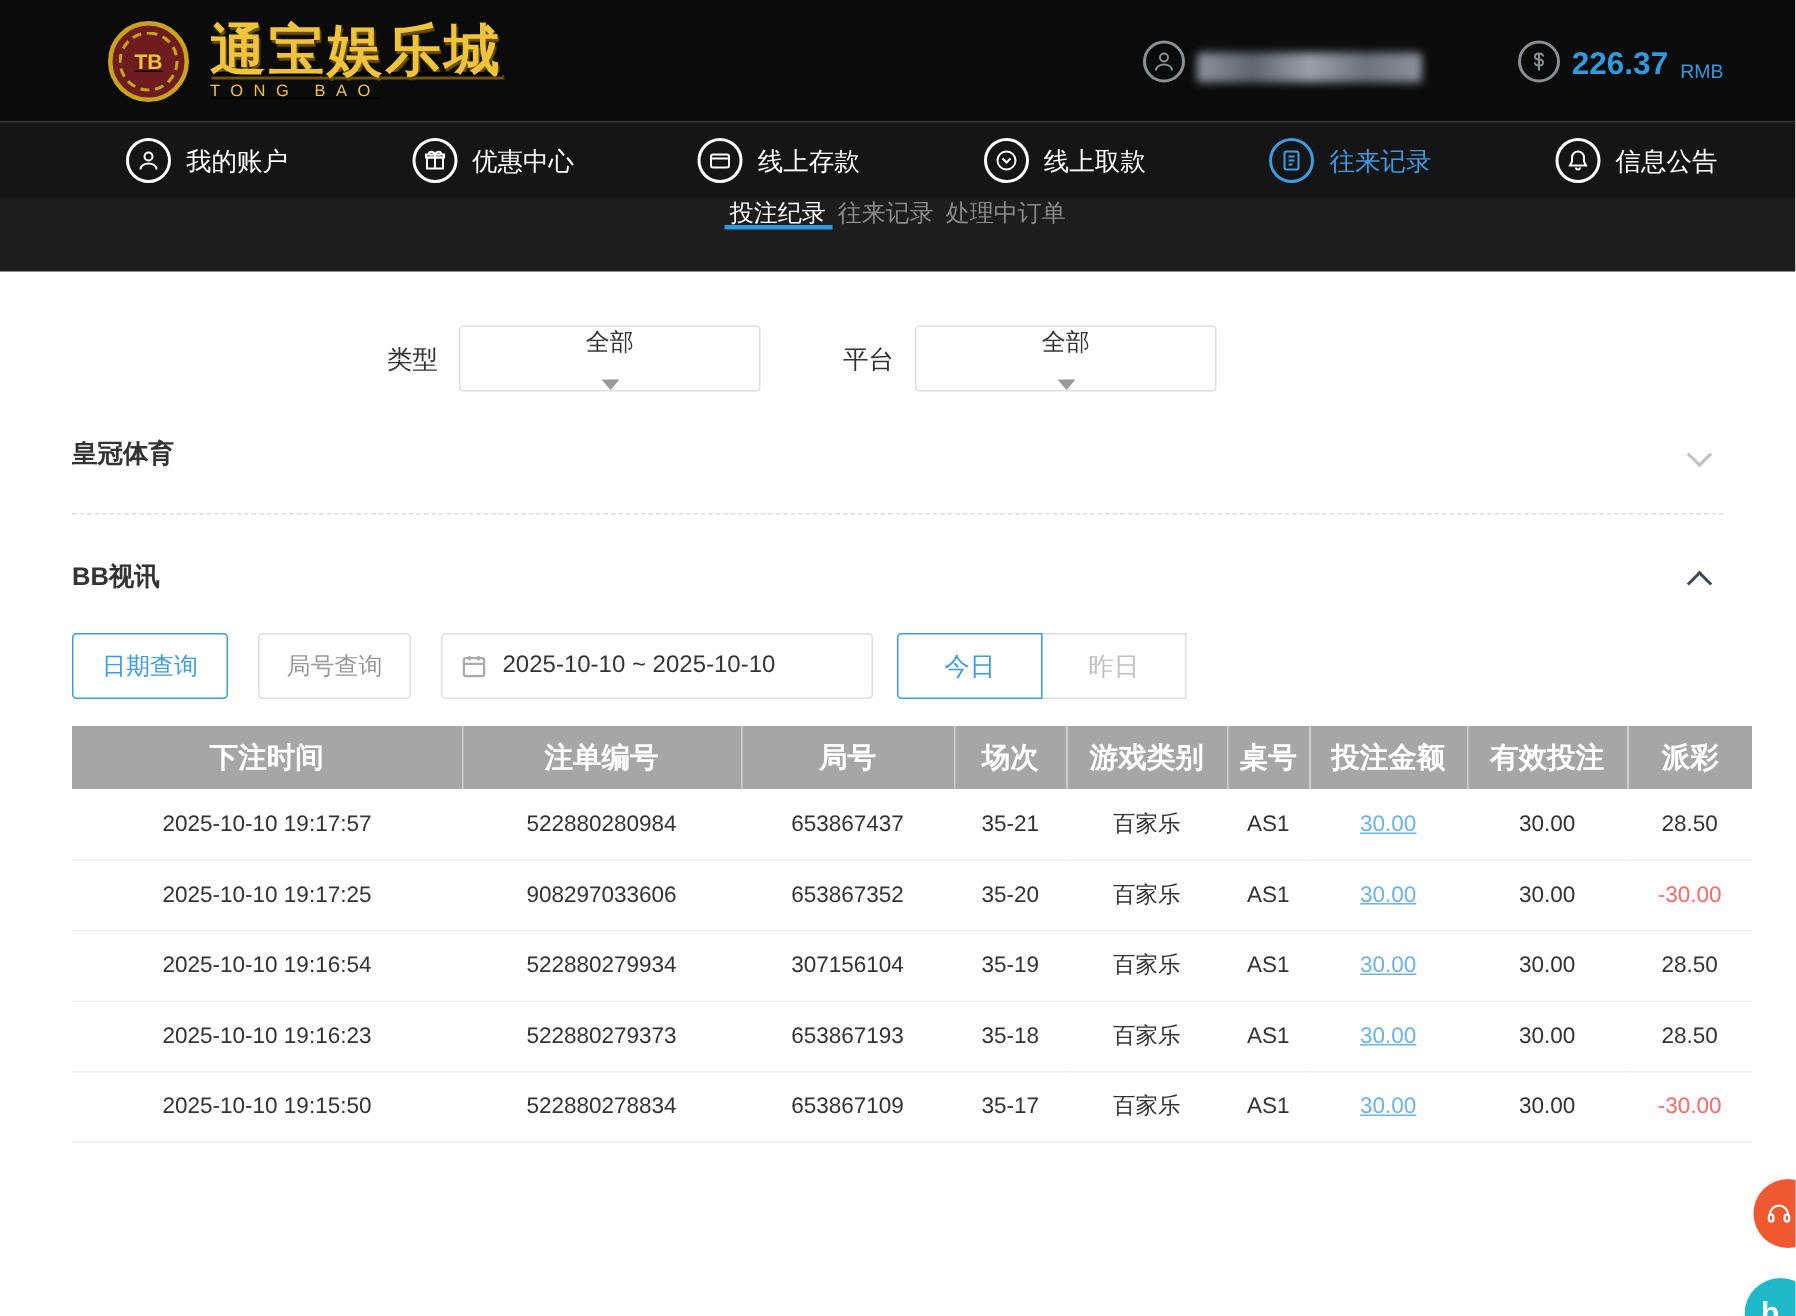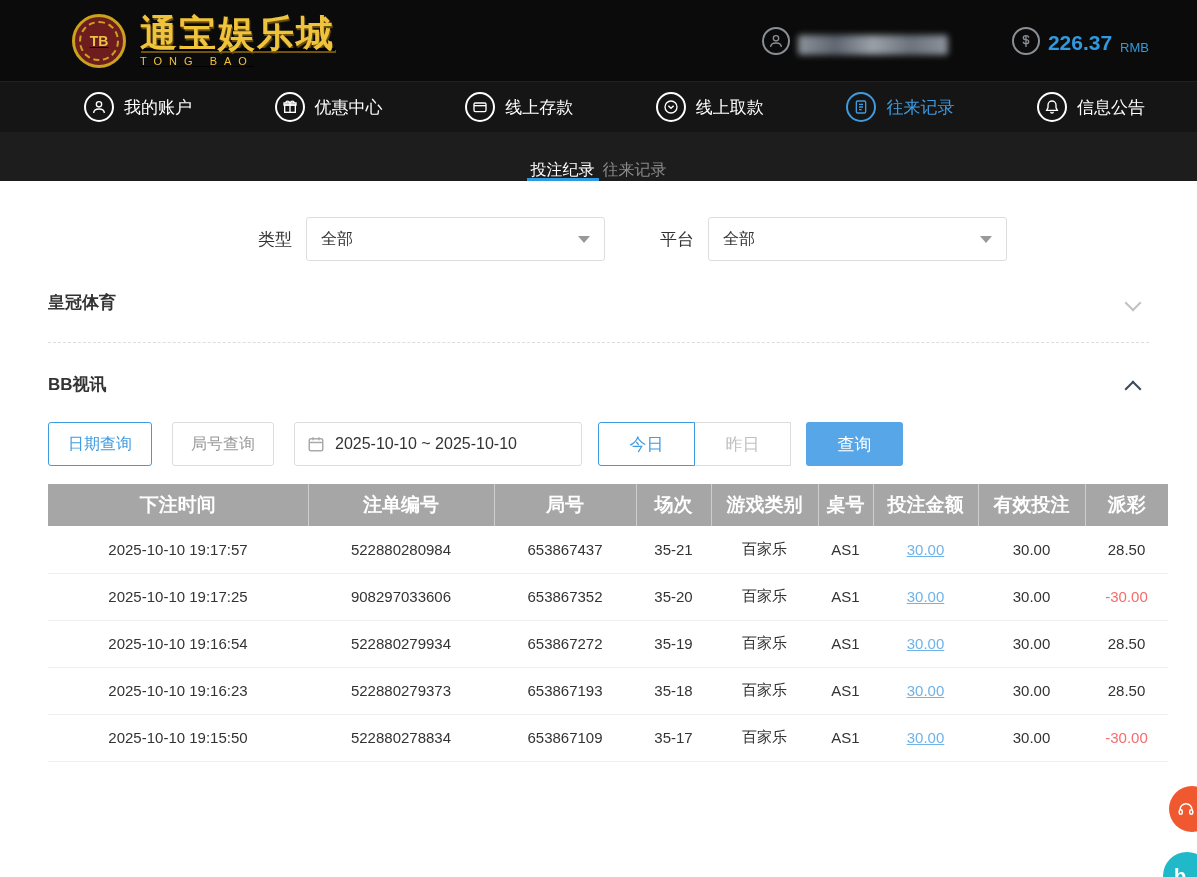--- a/index.html
+++ b/index.html
@@ -34,35 +34,35 @@
   .mainnav { height:51px; background:#151515; display:flex; align-items:center;
     justify-content:space-between; padding:0 52px 0 84px; border-top:1px solid #222; }
   .nav-item { display:flex; align-items:center; gap:10px; color:#fff; font-size:17px;
     cursor:pointer; white-space:nowrap; }
   .nav-icon { width:30px; height:30px; border-radius:50%; border:2px solid currentColor;
     display:flex; align-items:center; justify-content:center; flex:0 0 auto; }
   .nav-icon svg { stroke:currentColor; fill:none; stroke-width:2; }
   .nav-item.active { color:#3f9be0; }
 
   
-  .tabbar { height:49px; background:#1d1d1d; display:flex; align-items:flex-end;
+  .tabbar { height:49px; background:#1d1d1d; display:flex; align-items:flex-start;
     justify-content:center; }
   .tab { color:#8a8a8a; font-size:16px; display:flex; align-items:center;
     position:relative; padding:0 4px; cursor:pointer; }
   .tab.active { color:#fff; }
   .tab.active::after { content:""; position:absolute; left:0; right:0; bottom:0;
     height:3px; background:#2f9ae0; }
 
   
   .filters { display:flex; align-items:center; margin:36px 0 0 258px; gap:14px; }
   .filter-label { font-size:17px; color:#333; }
   .filter-label.second { margin-left:41px; }
-  .select { width:299px; height:44px; border:1px solid #ddd; border-radius:3px;
+  .select { width:201px; height:44px; border:1px solid #ddd; border-radius:3px;
     display:flex; align-items:center; justify-content:space-between; padding:0 14px;
-    color:#333; font-size:16px; cursor:pointer; background:#fff; }
+    color:#333; font-size:16px; cursor:pointer; background:#fff;flex-direction:column; }
   .caret { width:0; height:0; border-left:6px solid transparent;
     border-right:6px solid transparent; border-top:7px solid #999; }
 
   
   .section { margin:0 48px; display:flex; align-items:center; justify-content:space-between; }
   .section.crown { padding:30px 0 28px; border-bottom:1px dashed #ddd; }
   .section.bb { padding:30px 0 22px; }
   .section-title { font-size:17px; font-weight:bold; color:#333; }
   .chev { width:12px; height:12px; border-right:2px solid #c2c2c2;
     border-bottom:2px solid #c2c2c2; transform:rotate(45deg); margin-right:10px;
@@ -204,20 +204,21 @@
           <path d="M10 19a2 2 0 0 0 4 0"></path>
         </svg>
     </span>
     <span>信息公告</span>
   </div>
 </nav>
 
 <div class="tabbar">
   <div class="tab active">投注纪录</div>
   <div class="tab">往来记录</div>
+  <div class="tab">处理中订单</div>
 </div>
 
 <main>
 
   <div class="filters">
     <span class="filter-label">类型</span>
     <div class="select">
       <span>全部</span>
       <span class="caret"></span>
     </div>
@@ -245,21 +246,20 @@
       <svg width="18" height="18" viewBox="0 0 24 24">
         <rect x="3" y="5" width="18" height="16" rx="2"></rect>
           <path d="M3 10h18M8 3v4M16 3v4"></path>
       </svg>
       <span>2025-10-10 ~ 2025-10-10</span>
     </div>
     <div class="group">
       <div class="g-btn active">今日</div>
       <div class="g-btn">昨日</div>
     </div>
-    <div class="btn btn-solid">查询</div>
   </div>
 
 
   <table class="bet-table">
     <colgroup>
         <col style="width:260px">
         <col style="width:186px">
         <col style="width:142px">
         <col style="width:75px">
         <col style="width:107px">
@@ -300,21 +300,21 @@
           <td>35-20</td>
           <td>百家乐</td>
           <td>AS1</td>
           <td><span class="amt-link">30.00</span></td>
           <td>30.00</td>
           <td class="neg">-30.00</td>
         </tr>
         <tr>
           <td>2025-10-10 19:16:54</td>
           <td>522880279934</td>
-          <td>653867272</td>
+          <td>307156104</td>
           <td>35-19</td>
           <td>百家乐</td>
           <td>AS1</td>
           <td><span class="amt-link">30.00</span></td>
           <td>30.00</td>
           <td>28.50</td>
         </tr>
         <tr>
           <td>2025-10-10 19:16:23</td>
           <td>522880279373</td>

